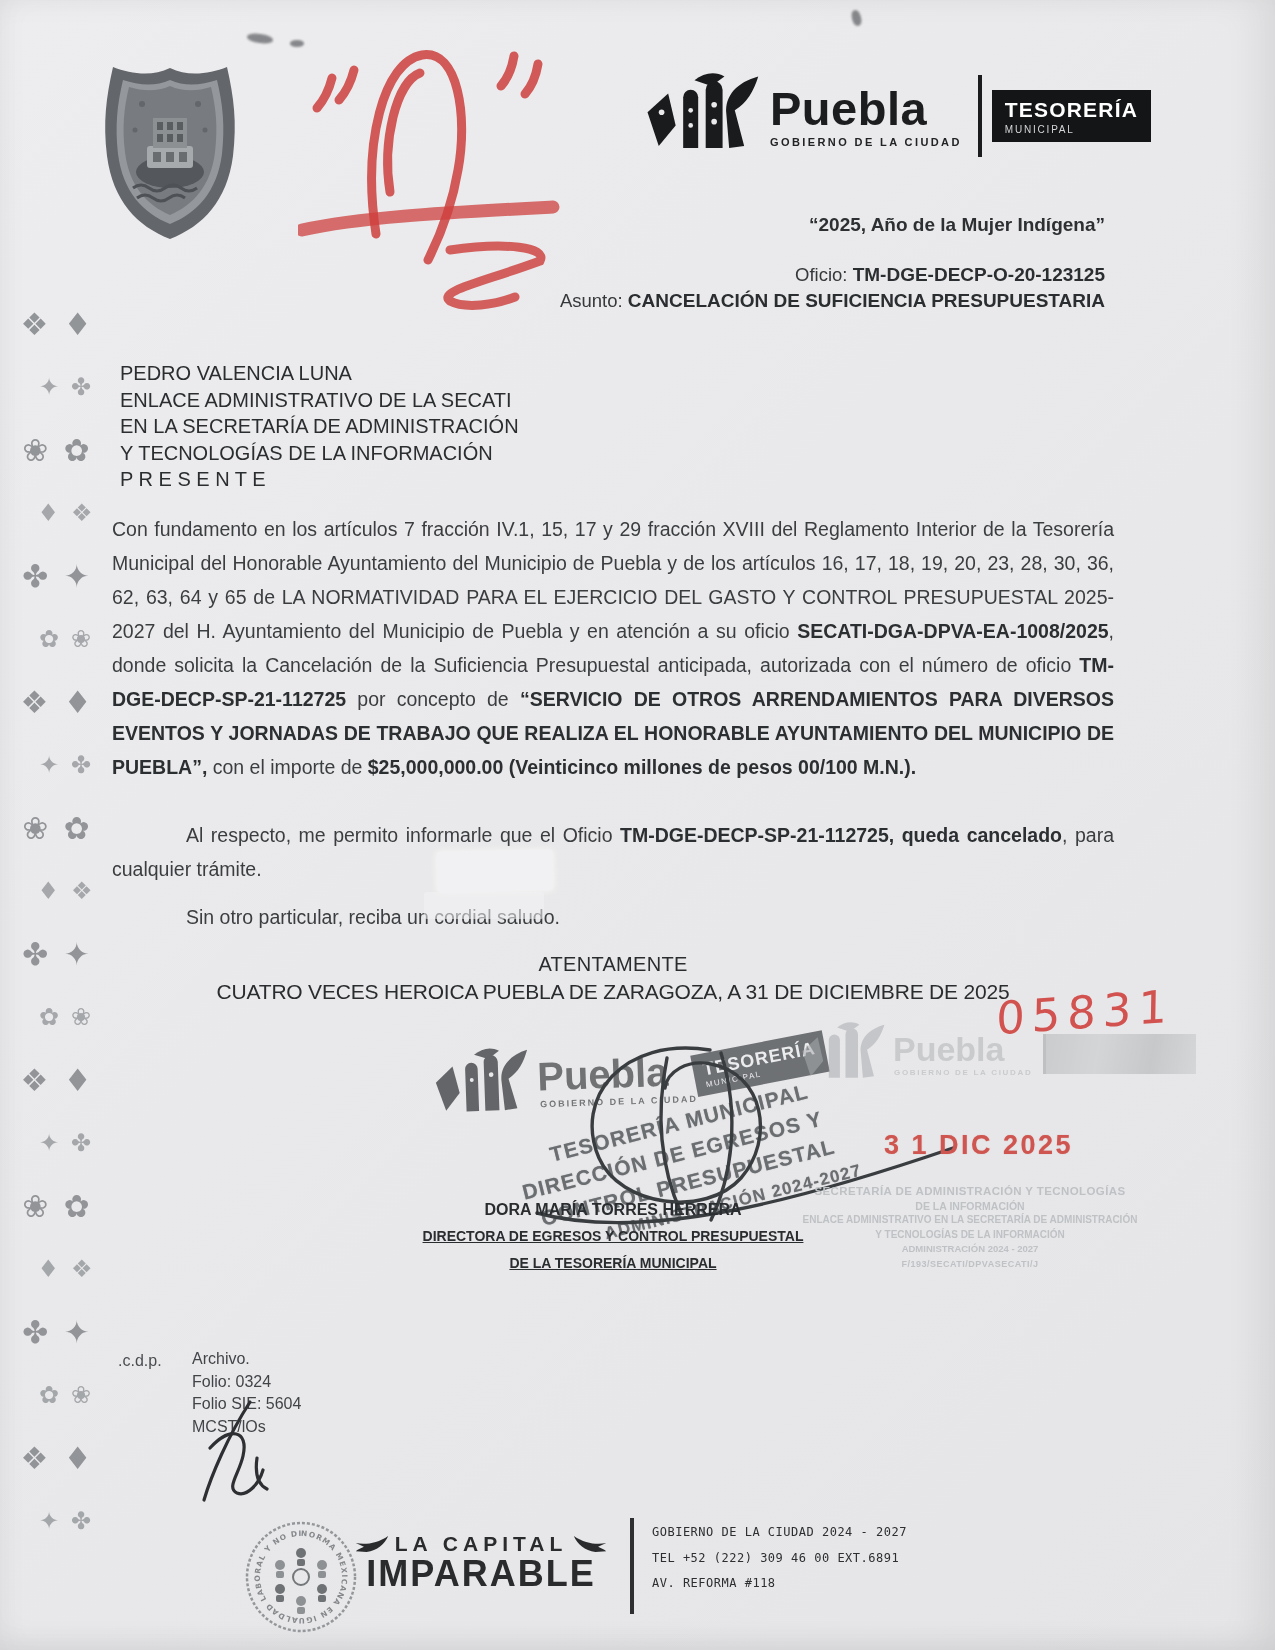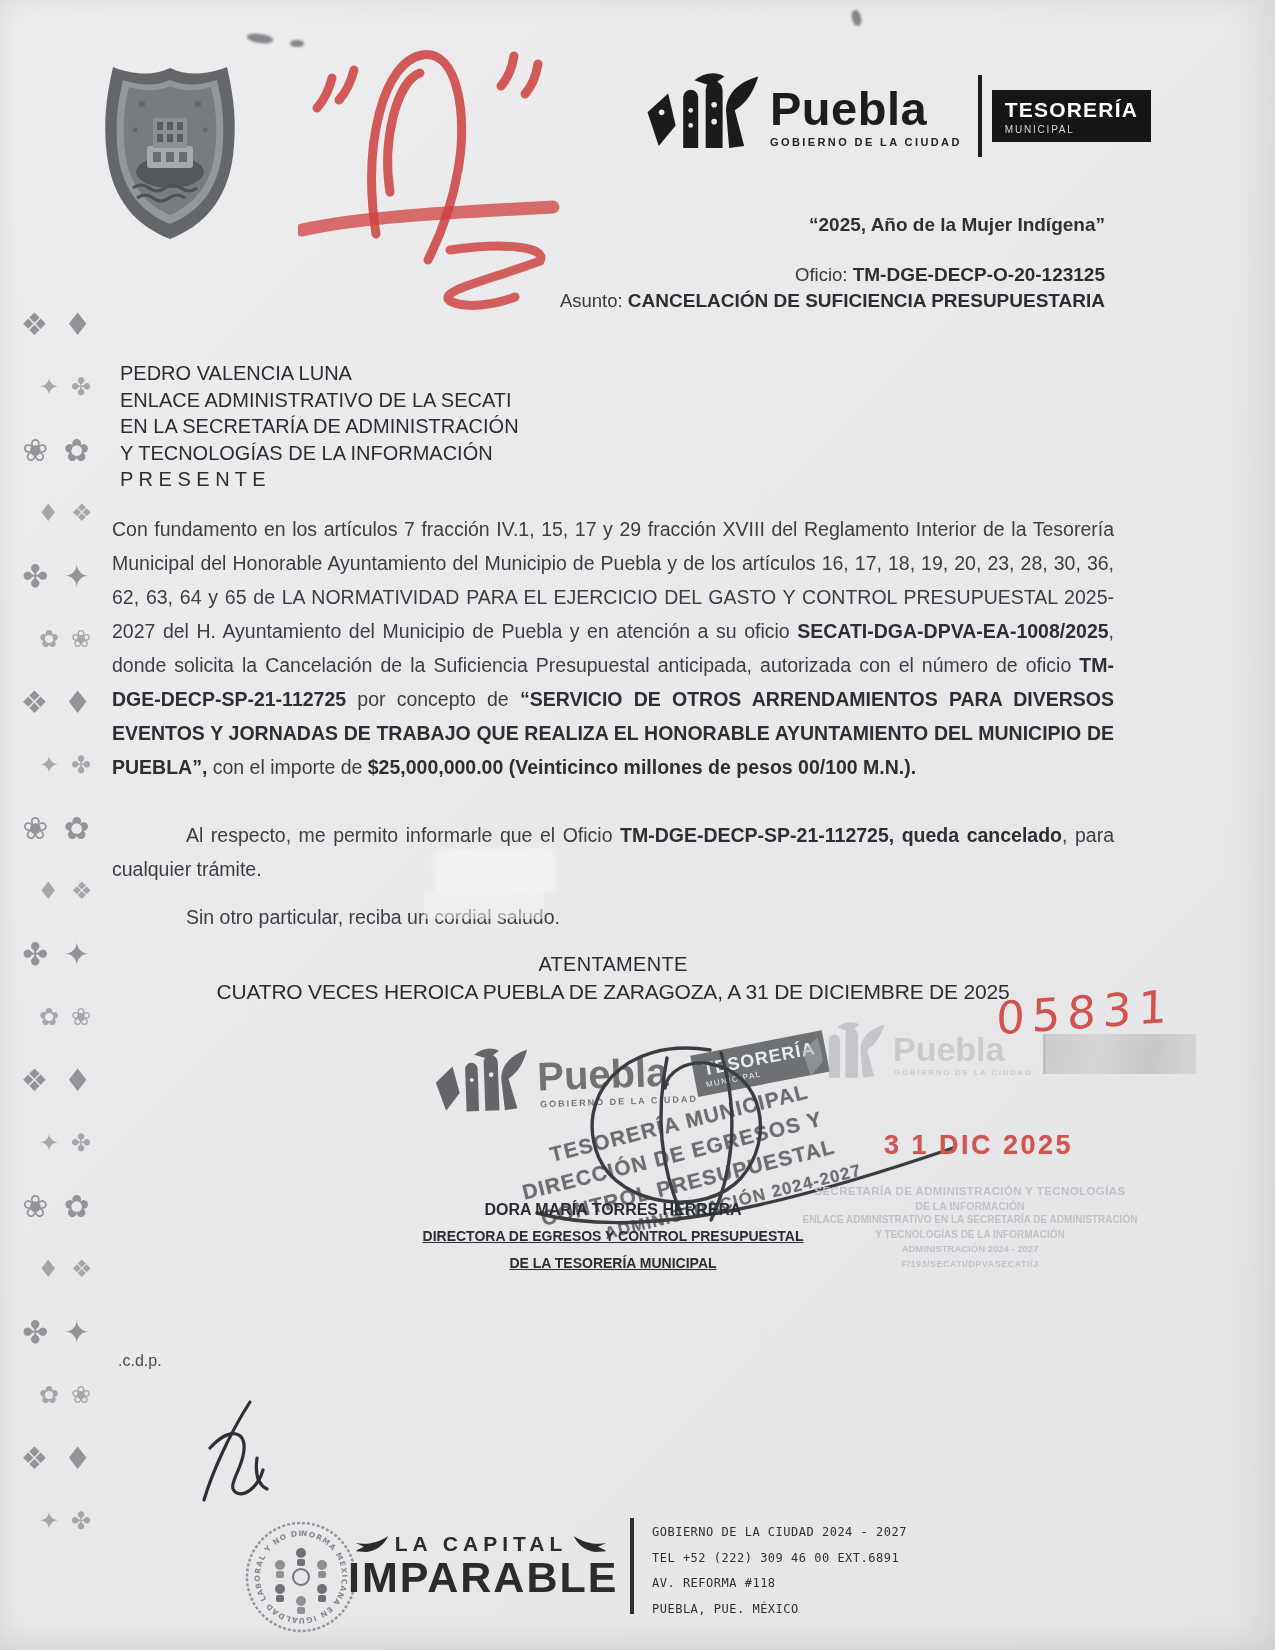--- a/index.html
+++ b/index.html
@@ -94,21 +94,21 @@
   .sig-title{font-size:14px;text-decoration:underline;}
 
   .cdp-label{position:absolute;left:118px;top:1352px;font-size:16px;color:#4a4d50;}
   .cdp-lines{position:absolute;left:192px;top:1348px;font-size:16px;line-height:22.5px;color:#424548;}
   .cdp-ink{position:absolute;left:196px;top:1396px;}
 
   .seal{position:absolute;left:244px;top:1520px;}
   .capital{position:absolute;left:348px;top:1532px;width:266px;color:#292b2d;text-align:center;}
   .cap-row1{display:flex;align-items:center;justify-content:center;gap:5px;
     font-size:21px;font-weight:bold;letter-spacing:5px;}
-  .cap-row2{font-size:43px;font-weight:bold;letter-spacing:2px;margin-top:-3px;}
+  .cap-row2{font-size:36px;font-weight:bold;letter-spacing:2px;margin-top:-3px;}
   .wing{width:36px;height:24px;color:#292b2d;flex:0 0 auto;}
   .wing.left{transform:scaleX(-1);}
 
   .f-div{position:absolute;left:630px;top:1518px;width:4px;height:96px;background:#2d2f31;}
   .contact{position:absolute;left:652px;top:1520px;font-family:"DejaVu Sans Mono","Liberation Mono",monospace;
     font-size:12px;line-height:25.5px;color:#2c2e30;letter-spacing:.5px;}
 
   .patch{position:absolute;background:#f2f2f4;border-radius:3px;}
   #patch1{left:437px;top:851px;width:116px;height:40px;transform:rotate(-1deg);opacity:.92;box-shadow:0 0 6px rgba(255,255,255,.8);}
   #patch2{left:424px;top:892px;width:120px;height:27px;opacity:.55;}
@@ -307,20 +307,26 @@
     <div class="rs5">F/193/SECATI/DPVASECATI/J</div>
   </div>
 
   <div class="sig-block">
     <div class="sig-name">DORA MARÍA TORRES HERRERA</div>
     <div class="sig-title">DIRECTORA DE EGRESOS Y CONTROL PRESUPUESTAL</div>
     <div class="sig-title">DE LA TESORERÍA MUNICIPAL</div>
   </div>
 
   <div class="cdp-label">.c.d.p.</div>
+  <div class="cdp-lines">
+    <div>Archivo.</div>
+    <div>Folio: 0324</div>
+    <div>Folio SIE: 5604</div>
+    <div>MCST/lOs</div>
+  </div>
   <div class="cdp-ink">
     <svg width="90" height="110" viewBox="0 0 90 110" fill="none" stroke="#2d2f32" stroke-width="3.2" stroke-linecap="round">
       <path d="M54 6 C 32 40 15 80 8 104"></path>
       <path d="M14 52 C 34 30 53 34 47 60 C 43 78 30 92 41 97 C 51 101 63 88 67 74"></path>
       <path d="M61 62 C 59 76 61 88 71 93"></path>
     </svg>
   </div>
 
   <div class="seal">
     <svg width="114" height="114" viewBox="0 0 114 114">
@@ -358,16 +364,15 @@
         </svg>
     </div>
     <div class="cap-row2">IMPARABLE</div>
   </div>
 
   <div class="f-div"></div>
   <div class="contact">
     <div>GOBIERNO DE LA CIUDAD 2024 - 2027</div>
     <div>TEL +52 (222) 309 46 00 EXT.6891</div>
     <div>AV. REFORMA #118</div>
-    <div>PUEBLA, PUE. MÉXICO</div>
   </div>
 
 </div>
 
 </body></html>

